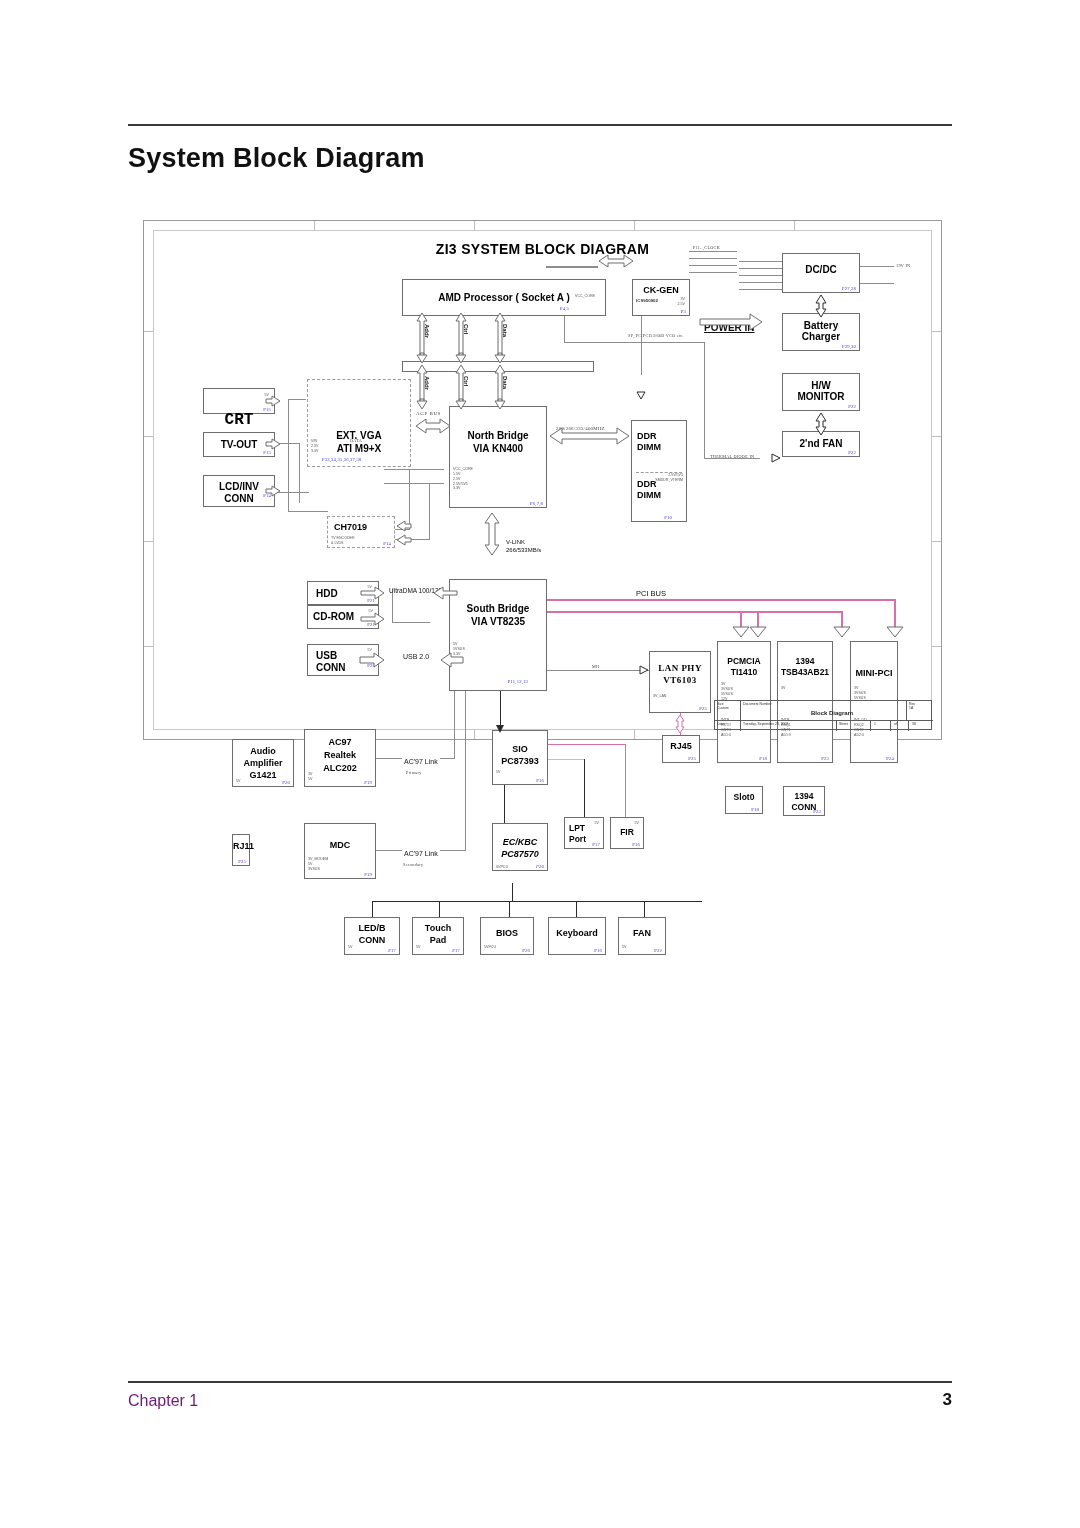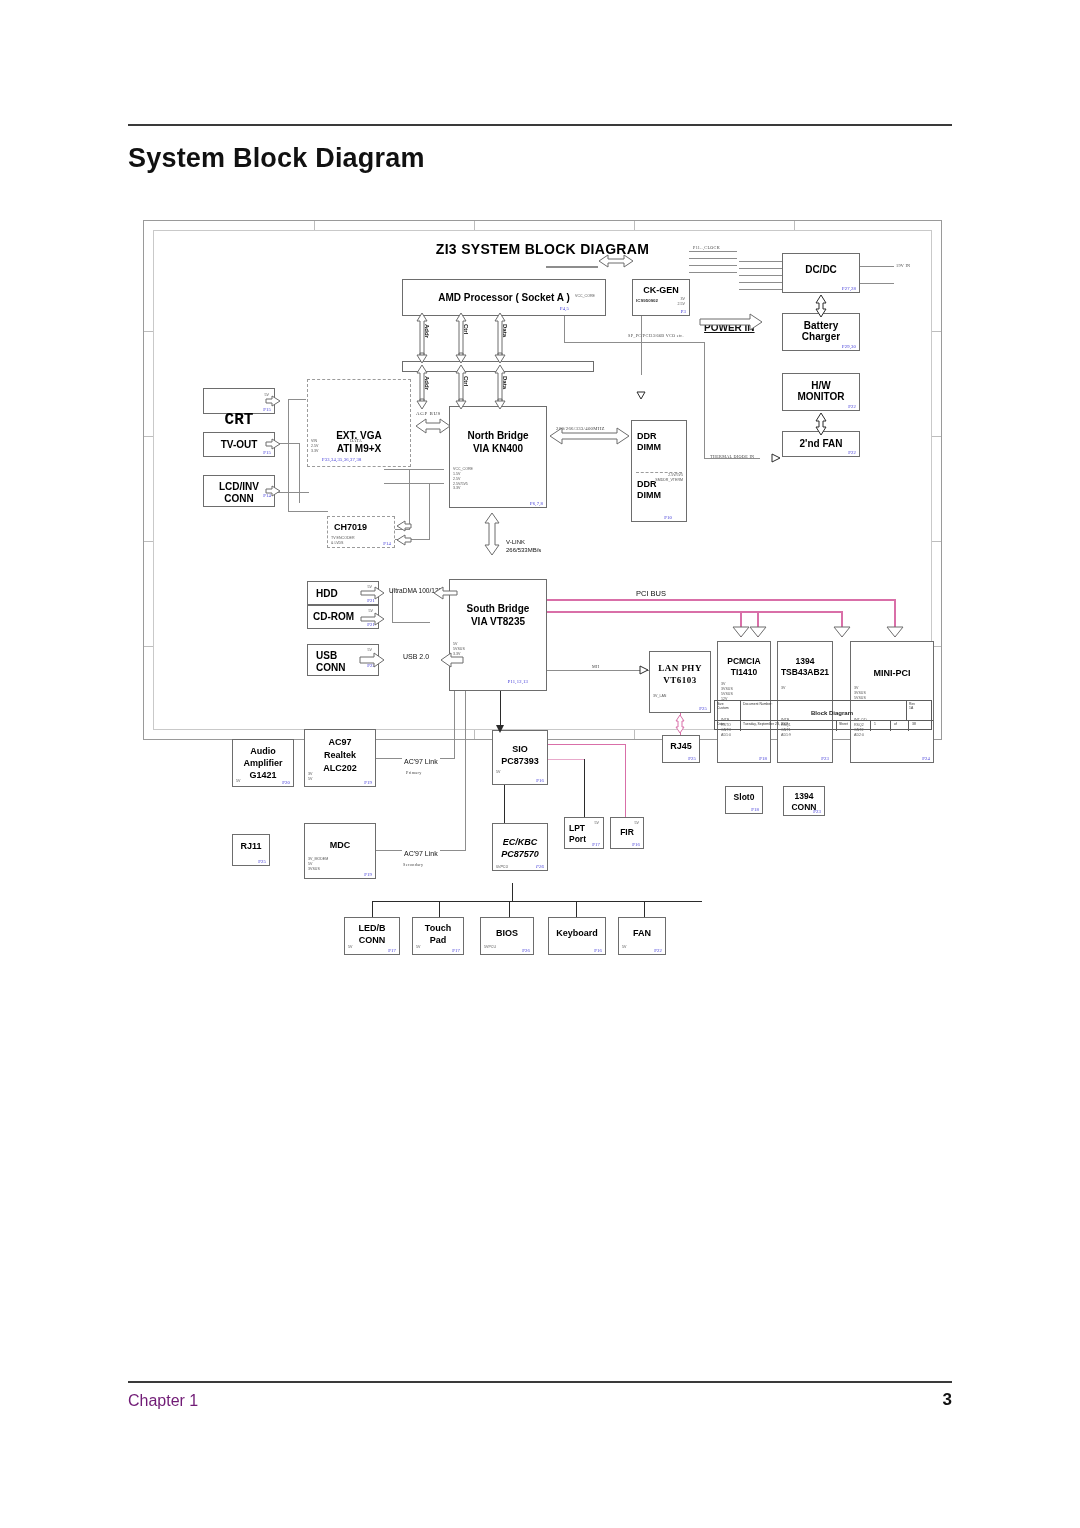--- a/index.html
+++ b/index.html
@@ -303,21 +303,21 @@
     <div class="lbl" style="left:258px;top:537px;font-size:7px;background:#fff;padding:0 2px;">AC'97 Link</div>
     <div class="lbl-s" style="left:262px;top:549px;">Primary</div>
 
     <div class="blk" style="left:160px;top:602px;width:72px;height:56px;">
       <div class="nm" style="top:16px;font-size:9px;">MDC</div>
       <div class="pinl" style="top:33px;white-space:pre;">3V_MODEM
 5V
 3VSUS</div>
       <div class="pref">P19</div>
     </div>
-    <div class="blk" style="left:88px;top:613px;width:38px;height:32px;">
+    <div class="blk" style="left:88px;top:613px;width:18px;height:32px;">
       <div class="nm" style="top:6px;font-size:9px;">RJ11</div>
       <div class="pref">P25</div>
     </div>
     <div class="lbl" style="left:258px;top:629px;font-size:7px;background:#fff;padding:0 2px;">AC'97 Link</div>
     <div class="lbl-s" style="left:259px;top:641px;">Secondary</div>
 
     <div class="blk" style="left:348px;top:509px;width:56px;height:55px;">
       <div class="nm" style="top:12px;font-size:9px;white-space:pre-line;line-height:1.35;">SIO
 PC87393</div>
       <div class="pinl" style="top:39px;">5V</div>
@@ -382,21 +382,21 @@
 GNT1
 AD1:9</div>
       <div class="pref">P23</div>
     </div>
     <div class="blk" style="left:639px;top:565px;width:42px;height:30px;">
       <div class="nm" style="top:4px;font-size:8.5px;white-space:pre-line;line-height:1.25;">1394
 CONN</div>
       <div class="pref">P23</div>
     </div>
 
-    <div class="blk" style="left:706px;top:420px;width:84px;height:122px;padding-left:13px;">
+    <div class="blk" style="left:706px;top:420px;width:48px;height:122px;padding-left:13px;">
       <div class="nm" style="top:26px;font-size:9px;">MINI-PCI</div>
       <div class="pinl" style="top:44px;white-space:pre;">3V
 3VSUS
 5VSUS</div>
       <div class="pinl" style="top:76px;white-space:pre;">INT C/D
 RSQ2
 GNT2
 AD2:0</div>
       <div class="pref">P24</div>
     </div>

